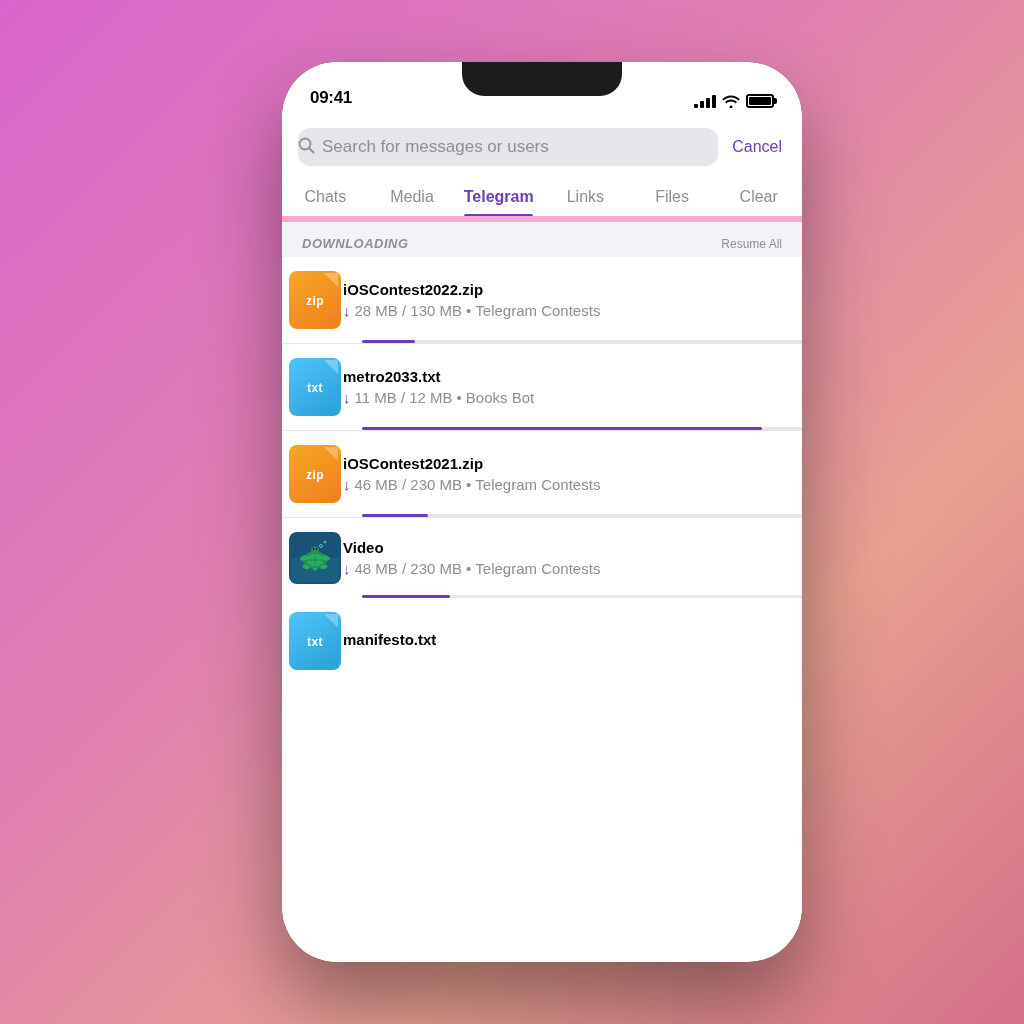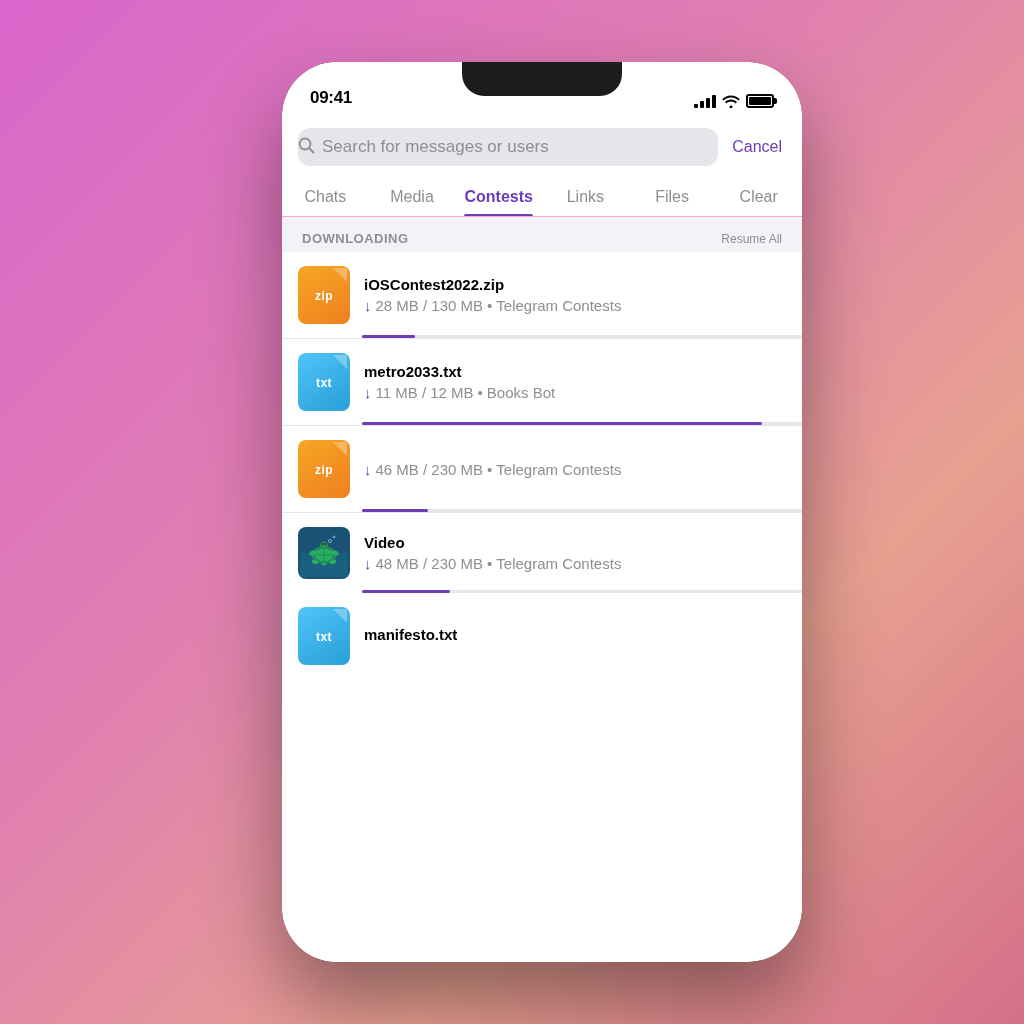--- a/index.html
+++ b/index.html
@@ -149,21 +149,21 @@
       color: #6c3db5;
       font-size: 16px;
       font-weight: 400;
       white-space: nowrap;
       cursor: pointer;
       padding: 0 4px;
     }
 
     .tabs-row {
       display: flex;
-      border-bottom: 1px solid #f9a8d4;
+      border-bottom: 6px solid #f9a8d4;
       background: white;
       overflow: hidden;
     }
 
     .tab-item {
       flex: 1;
       text-align: center;
       padding: 10px 4px 10px;
       font-size: 16px;
       font-weight: 400;
@@ -196,37 +196,38 @@
       padding: 14px 20px 6px;
       background: #f2f2f7;
     }
 
     .section-label {
       font-size: 13px;
       font-weight: 600;
       color: #8e8e93;
       letter-spacing: 0.5px;
       text-transform: uppercase;
+      font-style: italic;
     }
 
     .section-action {
       font-size: 12px;
       color: #8e8e93;
       cursor: pointer;
     }
 
     .download-list {
       background: white;
     }
 
     .download-item {
       display: flex;
       align-items: center;
-      padding: 14px 16px;
-      gap: 14px;
+      padding: 14px 7px;
+      gap: 2px;
       position: relative;
     }
 
     .download-item + .download-item {
       border-top: 1px solid #e5e5ea;
     }
 
     .file-icon {
       width: 52px;
       height: 58px;
@@ -378,21 +379,21 @@
       </div>
 
       <div class="tabs-row">
         <div class="tab-item">
           <span>Chats</span>
         </div>
         <div class="tab-item">
           <span>Media</span>
         </div>
         <div class="tab-item active">
-          <span>Contests</span>
+          <span>Telegram</span>
         </div>
         <div class="tab-item">
           <span>Links</span>
         </div>
         <div class="tab-item">
           <span>Files</span>
         </div>
         <div class="tab-item">
           <span>Clear</span>
         </div>
@@ -445,20 +446,21 @@
           </div>
         </div>
 
         <div class="download-item">
           <div class="file-icon file-icon-zip">
             <div class="file-doc-shape file-icon-zip" style="width:46px;height:54px;background:linear-gradient(145deg,#f5a623,#f08020);">
               <span class="file-icon-label">zip</span>
             </div>
           </div>
           <div class="file-info">
+            <div class="file-name">iOSContest2021.zip</div>
             <div class="file-meta">
               <span class="download-arrow">↓</span>
               <span>46 MB / 230 MB</span>
               <span> • </span>
               <span>Telegram Contests</span>
             </div>
           </div>
           <div class="progress-bar-wrap">
             <div class="progress-bar-fill" style="width: 15%;"></div>
           </div>

